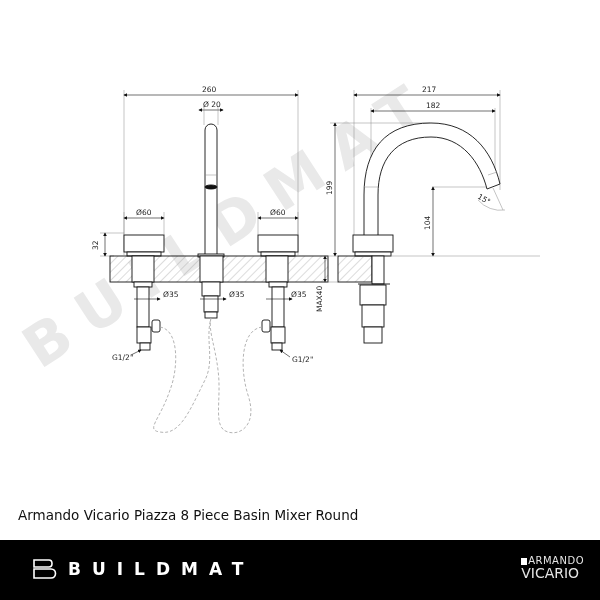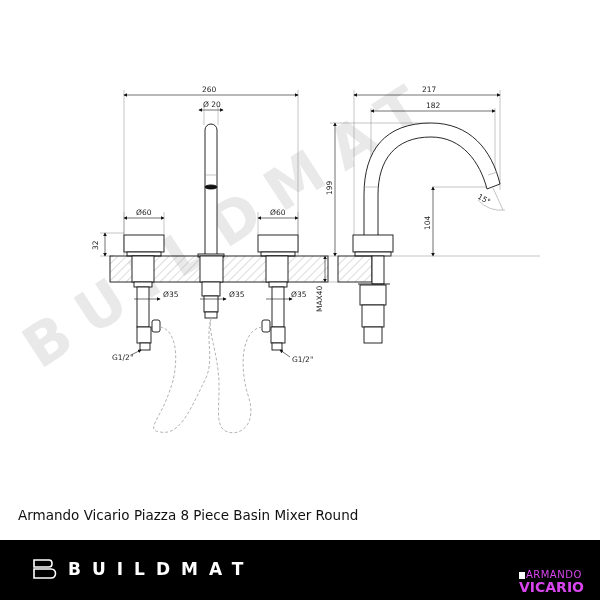--- a/index.html
+++ b/index.html
@@ -5,24 +5,24 @@
   html, body { margin: 0; padding: 0; }
   body { width: 600px; height: 600px; background: #ffffff; position: relative; overflow: hidden; font-family: "DejaVu Sans", sans-serif; }
   .drawing { position: absolute; left: 0; top: 0; width: 600px; height: 500px; }
   .drawing svg { width: 600px; height: 500px; display: block; }
   .dim { font-family: "DejaVu Sans", sans-serif; font-size: 7.5px; fill: #222; }
   .wm { font-family: "DejaVu Sans", sans-serif; font-size: 58px; font-weight: bold; fill: #e9e9e9; letter-spacing: 18px; }
   .title { position: absolute; left: 18px; top: 507px; font-family: "DejaVu Sans", sans-serif; font-size: 13.5px; color: #111; }
   .footer { position: absolute; left: 0; top: 540px; width: 600px; height: 60px; background: #000; }
   .bm-logo { position: absolute; left: 31px; top: 18px; }
   .bm-text { position: absolute; left: 68px; top: 19px; color: #fff; font-family: "DejaVu Sans", sans-serif; font-size: 17px; font-weight: bold; letter-spacing: 11px; }
-  .av { position: absolute; right: 16px; top: 30px; color: #d946ef; text-align: left; line-height: 1; }
+  .av { position: absolute; right: 16px; top: 16px; color: #e5e5e5; text-align: left; line-height: 1; }
   .av-top { font-family: "DejaVu Sans", sans-serif; font-size: 10px; letter-spacing: 0.5px; display: flex; align-items: center; }
   .av-mark { display: inline-block; width: 6px; height: 7px; background: #fff; margin-right: 1px; }
-  .av-bottom { font-family: "DejaVu Sans", sans-serif; font-size: 14px; font-weight: bold; }
+  .av-bottom { font-family: "DejaVu Sans", sans-serif; font-size: 14px; font-weight: normal; }
 </style>
 </head>
 <body>
 
 <div class="drawing">
   <svg viewBox="0 0 600 500" xmlns="http://www.w3.org/2000/svg">
     <defs>
       <pattern id="hatch" patternUnits="userSpaceOnUse" width="6" height="6" patternTransform="rotate(45)">
         <line x1="0" y1="0" x2="0" y2="6" stroke="#999" stroke-width="0.7"></line>
       </pattern>

